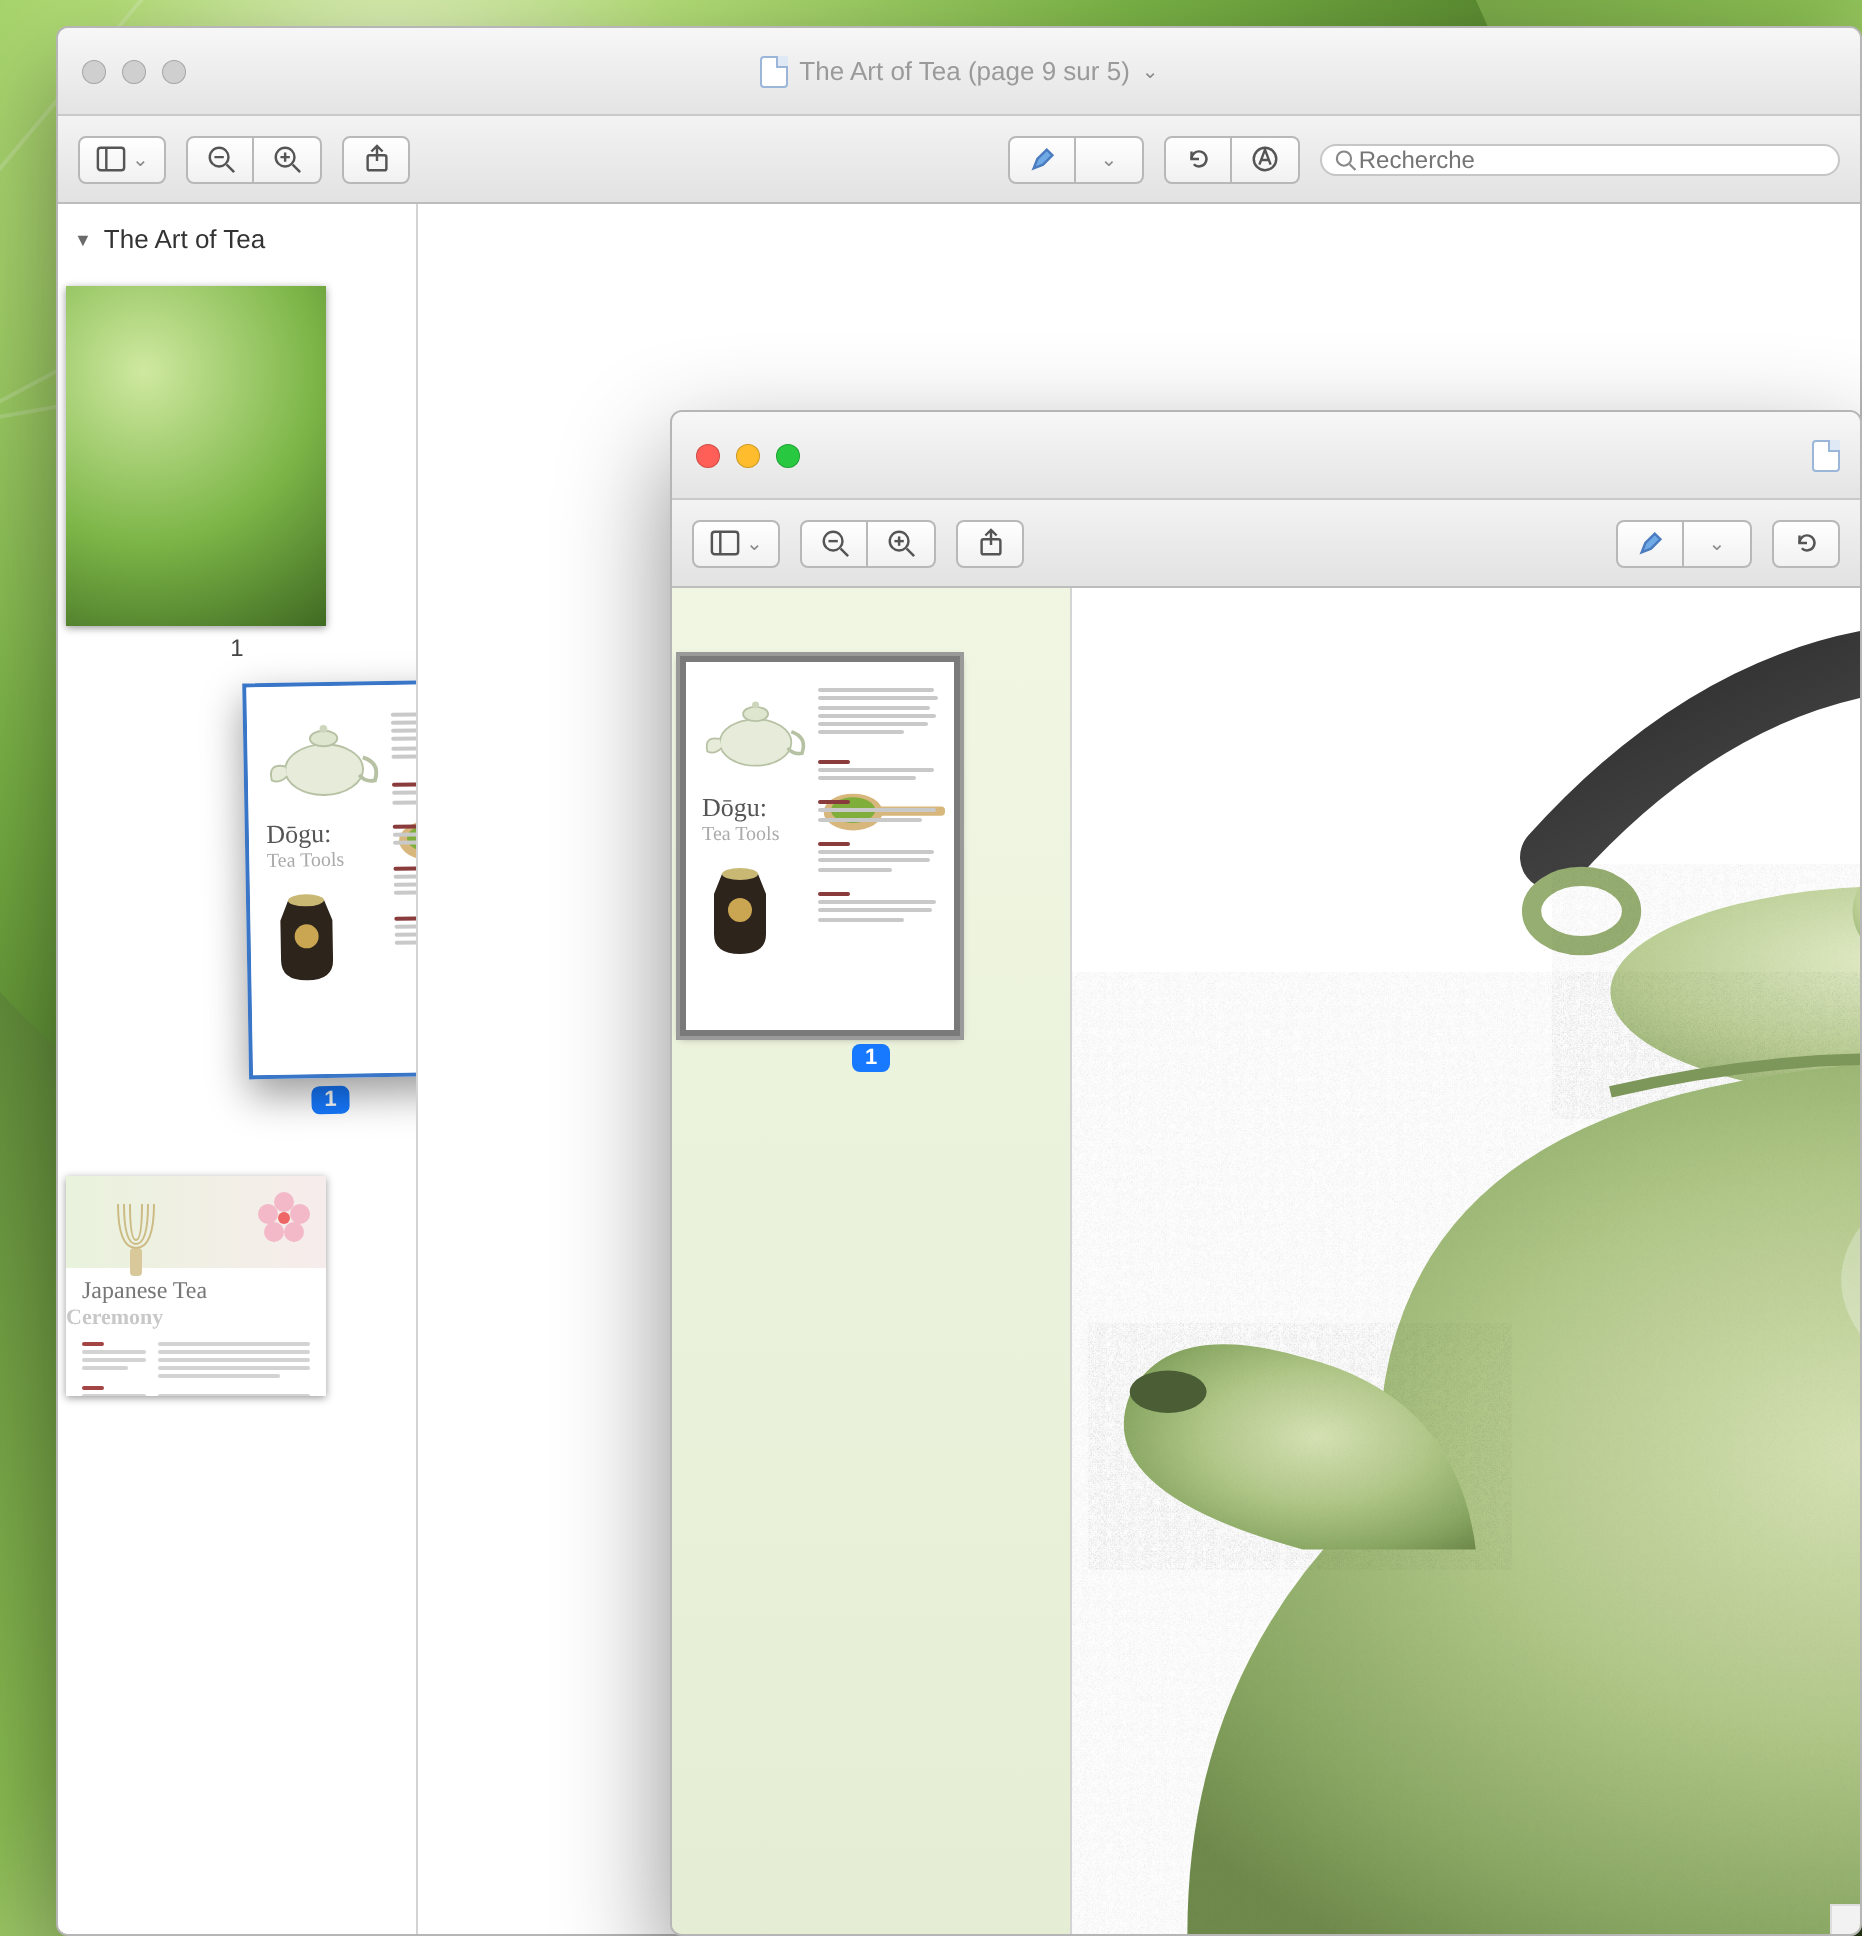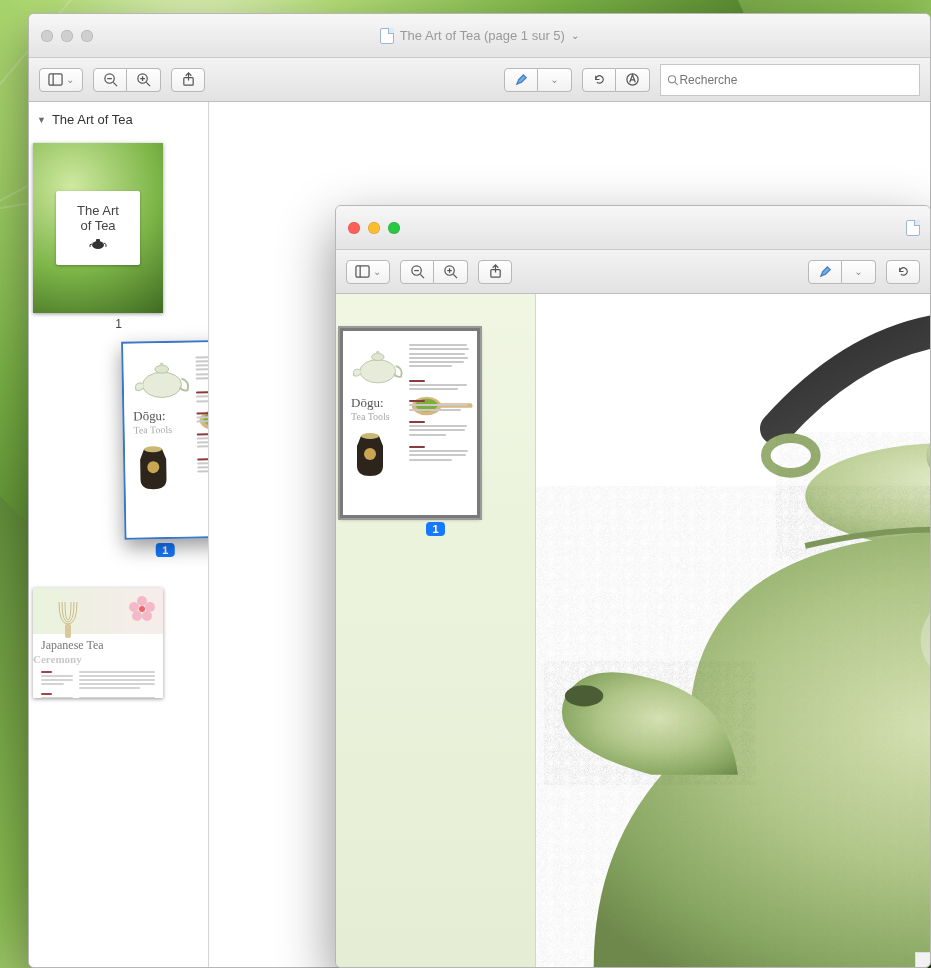--- a/index.html
+++ b/index.html
@@ -33,21 +33,21 @@
 
   .toolbar { height:44px; background:linear-gradient(#f3f3f3,#e2e2e2); border-bottom:1px solid #bdbdbd; display:flex; align-items:center; padding:0 10px; gap:10px; }
   .t-group{display:flex;}
   .tbtn{ height:24px; min-width:34px; padding:0 8px; background:linear-gradient(#ffffff,#f1f1f1); border:1px solid #b8b8b8; display:flex; align-items:center; justify-content:center; font-size:14px; color:#555; cursor:default;}
   .tbtn + .tbtn{ border-left:none; }
   .t-group .tbtn:first-child{border-radius:4px 0 0 4px;}
   .t-group .tbtn:last-child {border-radius:0 4px 4px 0;}
   .t-group.single .tbtn{border-radius:4px;}
   .tbtn svg{width:15px;height:15px;stroke:#555;fill:none;stroke-width:1.3;}
   .flex-spacer{flex:1;}
-  .search{ flex:1; max-width:260px; height:32px; border:1px solid #c6c6c6; border-radius:0; background:#fff; display:flex; align-items:center; padding:0 6px; gap:1px;}
+  .search{ flex:1; max-width:260px; height:16px; border:1px solid #c6c6c6; border-radius:12px; background:#fff; display:flex; align-items:center; padding:0 6px; gap:1px;}
   .search input{border:0;outline:0;font-size:12px;width:100%;background:transparent;}
   .search svg{width:12px;height:12px;stroke:#888;fill:none;stroke-width:1.5;}
 
   .content { position:absolute; top:88px; bottom:0; left:0; right:0; display:flex; }
   .sidebar { width:180px; background:#fff; border-right:1px solid #d4d4d4; overflow:hidden; padding:10px 4px; }
   .w2 .sidebar{ width:200px; background:linear-gradient(#f0f6e2,#e5eed4);}
   .doc-header{display:flex;align-items:center;gap:6px;font-size:13px;color:#333;padding:0 6px 6px 4px;}
   .tri{font-size:9px;color:#6b6b6b;}
   .thumb{ margin:10px auto 4px; display:block; }
   .thumb-img{ width:130px; height:170px; background:#fff; box-shadow:0 1px 4px rgba(0,0,0,.4); position:relative; overflow:hidden;}
@@ -110,21 +110,21 @@
 
 <div class="window w1 inactive">
   <div class="titlebar">
     <div class="lights">
       <div class="light"></div>
       <div class="light"></div>
       <div class="light"></div>
     </div>
     <div class="win-title">
       <span class="doc-icon"></span>
-      <span>The Art of Tea (page 1 sur 5)</span>
+      <span>The Art of Tea (page 9 sur 5)</span>
       <span class="chev">⌄</span>
     </div>
   </div>
 
   <div class="toolbar">
     <div class="t-group single">
         <div class="tbtn">
       <svg viewBox="0 0 16 16">
             <rect x="1" y="2" width="14" height="12" rx="1.5"></rect>
             <line x1="5.5" y1="2" x2="5.5" y2="14"></line>
@@ -195,32 +195,20 @@
     <div class="sidebar">
       <div class="doc-header">
         <span class="tri">▼</span>
         <span>The Art of Tea</span>
       </div>
 
       <div class="thumb">
         <div class="thumb-img">
           <div class="mini-cover">
             <div class="leafbg"></div>
-            <div class="card">
-              <span class="t1">The Art</span>
-              <span class="t2">of Tea</span>
-              <span class="pot">
-                <svg width="20" height="12" viewBox="0 0 20 12">
-                    <ellipse cx="10" cy="8" rx="6" ry="4" fill="#333"></ellipse>
-                    <rect x="8" y="2" width="4" height="3" rx="1" fill="#333"></rect>
-                    <path d="M4 7q-3 0 -2 3" stroke="#333" fill="none"></path>
-                    <path d="M16 6q3 1 2 4" stroke="#333" fill="none"></path>
-                  </svg>
-              </span>
-            </div>
           </div>
         </div>
         <div class="thumb-label">1</div>
       </div>
 
       <div class="thumb drag">
         <div class="thumb-img">
           <div class="mini-dogu">
             <div class="col">
               <svg class="teapot" viewBox="0 0 60 46">

